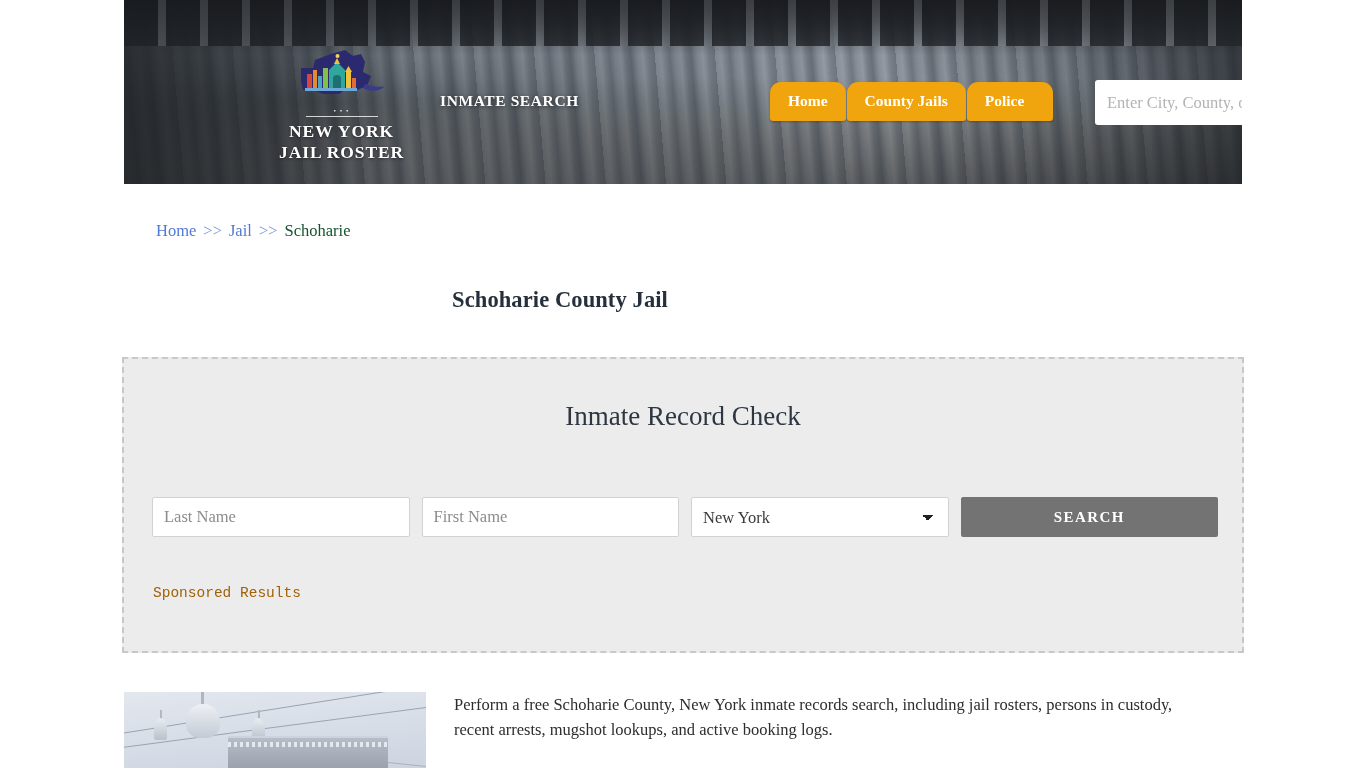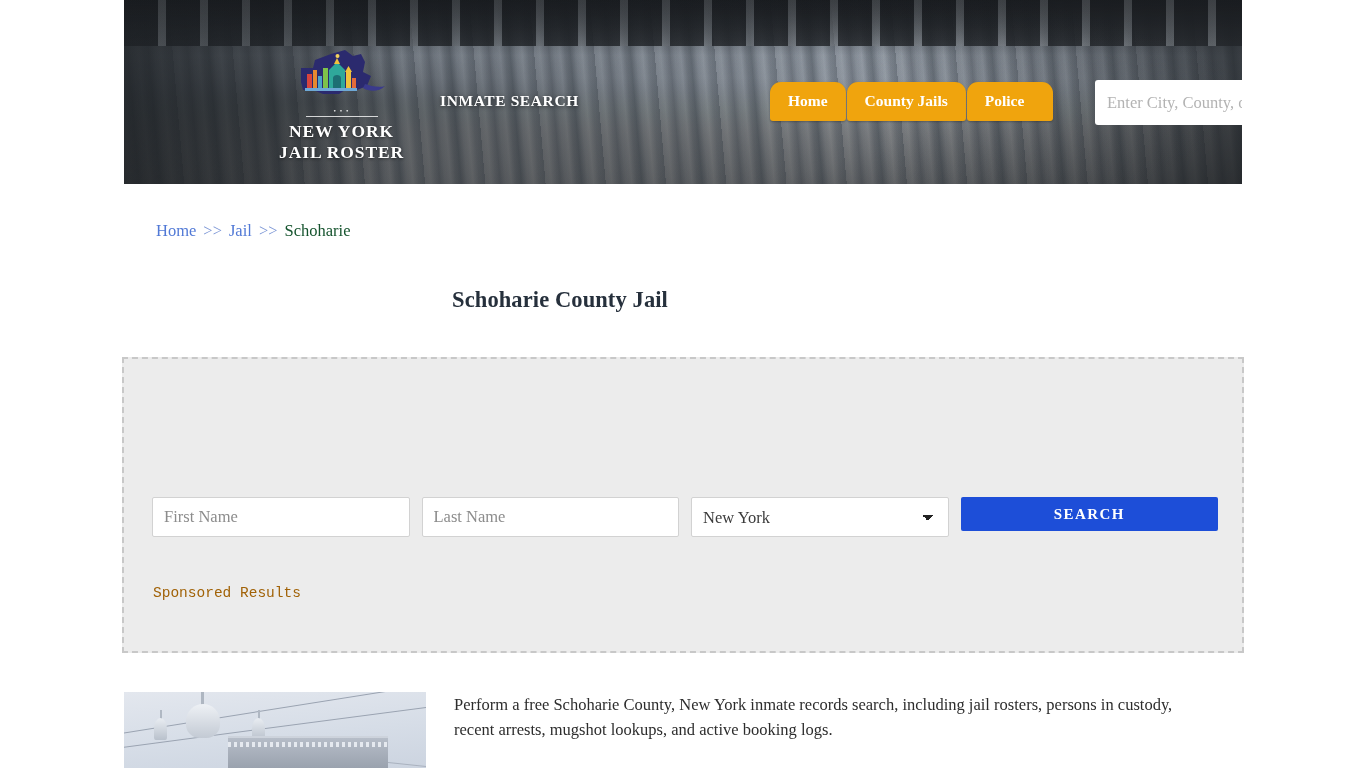--- a/index.html
+++ b/index.html
@@ -176,22 +176,22 @@
     width: 258px; appearance: none; -webkit-appearance: none;
     background-image:
       linear-gradient(45deg, transparent 50%, #222 50%),
       linear-gradient(135deg, #222 50%, transparent 50%);
     background-position: calc(100% - 20px) 17px, calc(100% - 14px) 17px;
     background-size: 6px 6px, 6px 6px;
     background-repeat: no-repeat;
     cursor: pointer;
   }
   .btn-search {
-    width: 258px; height: 34px;
-    background: #1d4ed8; border: none; cursor: pointer;
+    width: 258px; height: 40px;
+    background: #737373; border: none; cursor: pointer;
     color: #ffffff; font-family: "Liberation Serif", serif;
     font-weight: bold; font-size: 15px; letter-spacing: 1.4px;
     border-radius: 2px;
   }
   .sponsored {
     position: absolute; left: 29px; top: 226px;
     font-family: Liberation Mono, monospace;
     font-size: 14.5px; color: #a16207;
   }
 
@@ -296,24 +296,25 @@
   </div>
 </div>
 
 <div class="breadcrumb">
   <a>Home</a><span class="sep">&gt;&gt;</span><a>Jail</a><span class="sep">&gt;&gt;</span><span class="current">Schoharie</span>
 </div>
 
 <h1 class="page-title">Schoharie County Jail</h1>
 
 <div class="panel">
+  <div class="panel-title">Inmate Record Check</div>
 
   <div class="form-row">
+    <input class="fld fld-last" type="text" placeholder="Last Name" style="">
     <input class="fld fld-first" type="text" placeholder="First Name" style="">
-    <input class="fld fld-last" type="text" placeholder="Last Name" style="">
     <select class="fld fld-state">
       <option>New York</option>
     </select>
     <button class="btn-search">SEARCH</button>
   </div>
 
   <div class="sponsored">Sponsored Results</div>
 </div>
 
 <div class="content-img">

